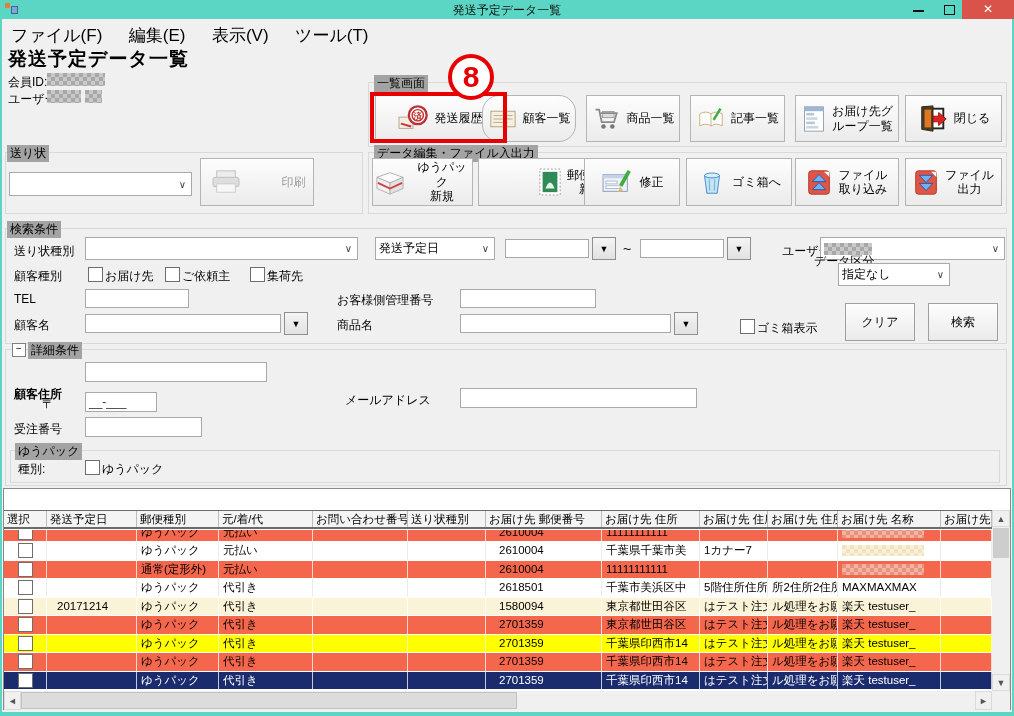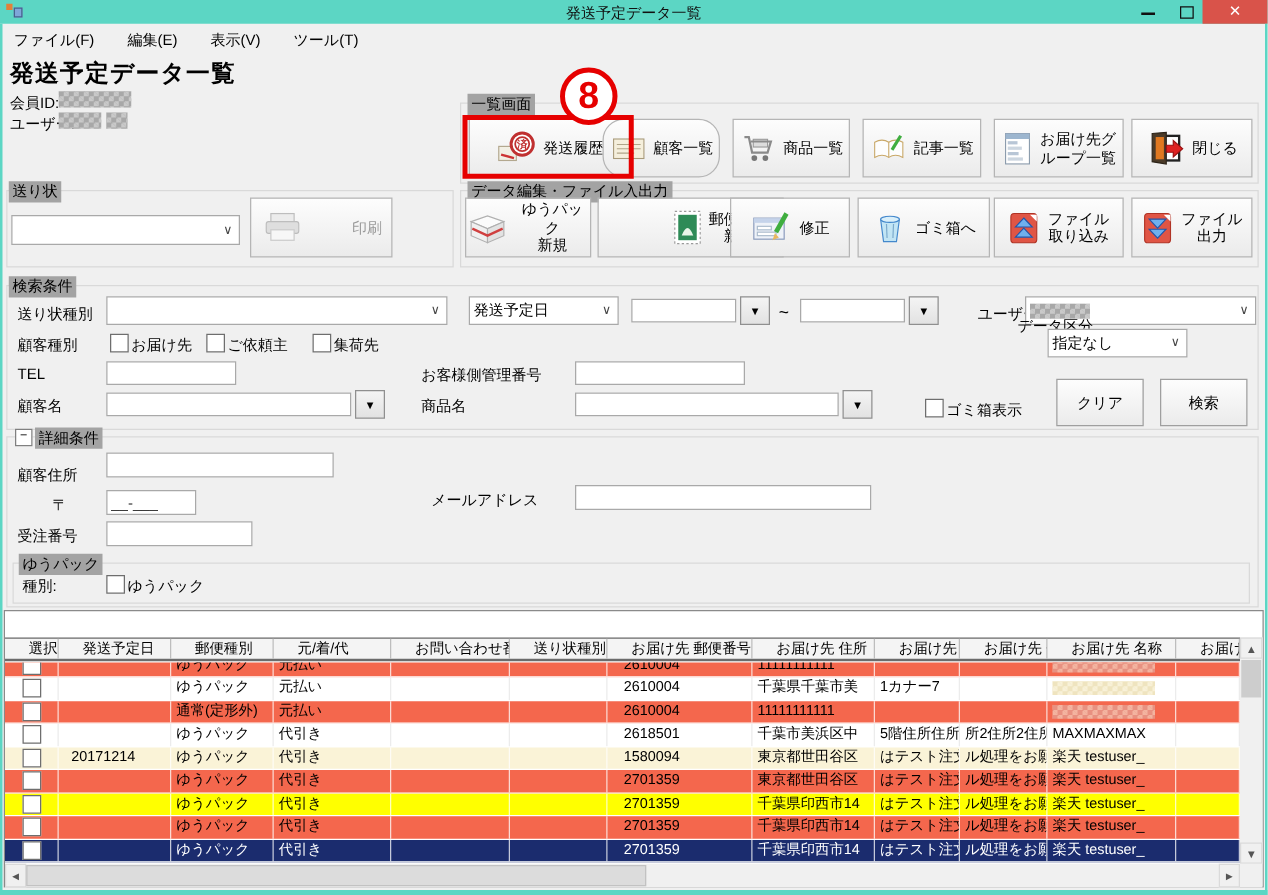--- a/index.html
+++ b/index.html
@@ -16,21 +16,21 @@
   .minbtn{left:906px;width:26px;}
   .minbar{position:absolute;left:7px;top:10px;width:11px;height:2px;background:#111;}
   .maxbtn{left:936px;width:26px;}
   .maxbox{position:absolute;left:8px;top:5px;width:9px;height:8px;border:1px solid #111;}
   .closebtn{left:962px;width:52px;background:#d9534a;color:#fff;font-weight:bold;}
   .edge-l{left:0;top:19px;width:2px;height:697px;background:#5cd6c4;}
   .edge-r{left:1012px;top:19px;width:2px;height:697px;background:#5cd6c4;}
   .edge-b{left:0;top:712px;width:1014px;height:4px;background:#5cd6c4;}
   
   .menubar{left:0;top:19px;width:1014px;height:26px;}
-  .menuitem{display:inline-block;padding:5px 11px 4px 11px;font-size:12px;}
+  .menuitem{display:inline-block;padding:5px 11px 4px 11px;font-size:17px;}
   
   .pagetitle{left:8px;top:46px;font-size:19px;font-weight:bold;letter-spacing:1px;}
   .lbl{font-size:12px;white-space:nowrap;}
   .redact{display:inline-block;background-image:
      linear-gradient(45deg,#c9c9c9 25%,transparent 25%,transparent 75%,#c9c9c9 75%),
      linear-gradient(45deg,#c9c9c9 25%,#a8a8a8 25%,#a8a8a8 75%,#c9c9c9 75%);
      background-size:8px 8px;background-position:0 0,4px 4px;}
   .redact-pink{background-image:
      linear-gradient(45deg,#f3b4a0 25%,transparent 25%,transparent 75%,#f3b4a0 75%),
      linear-gradient(45deg,#f3b4a0 25%,#e89181 25%,#e89181 75%,#f3b4a0 75%);
@@ -64,21 +64,21 @@
   .annobox{border:4px solid #e60000;background:transparent;}
   .annocircle{border:4px solid #e60000;border-radius:50%;background:#fff;
       color:#e60000;font-size:30px;font-weight:bold;display:flex;align-items:center;justify-content:center;}
   
   .tablewrap{left:3px;top:488px;width:1008px;height:222px;background:#fff;border:1px solid #8a8a8a;box-sizing:border-box;}
   .selallrow{position:absolute;left:0;top:0;width:1006px;height:21px;background:#fafafa;font-size:12px;}
   .gridcols{display:grid;grid-template-columns:43px 90px 82px 94px 95px 78px 116px 98px 68px 70px 103px 51px;}
   .thead{position:absolute;left:0;top:21px;width:988px;height:19px;background:#f4f4f4;
          border-top:1px solid #6b6b6b;border-bottom:2px solid #6b6b6b;box-sizing:border-box;}
   .hcell{font-size:11.5px;line-height:16px;padding-left:3px;border-right:1px solid #bdbdbd;
-         overflow:hidden;white-space:nowrap;box-sizing:border-box;margin-left:16px;}
+         overflow:hidden;white-space:nowrap;box-sizing:border-box;}
   .tbody{position:absolute;left:0;top:41px;width:988px;}
   .trow{height:18.5px;border-bottom:1px solid #fff;box-sizing:border-box;}
   .trow.clipped{height:12px;overflow:hidden;}
   .trow.clipped .tcell{margin-top:-6px;}
   .tcell{font-size:11.5px;line-height:17px;padding-left:4px;border-right:1px solid rgba(255,255,255,.75);
          overflow:hidden;white-space:nowrap;box-sizing:border-box;display:flex;align-items:center;}
   .tcell.c0{justify-content:center;padding-left:0;}
   .tcell.c1{padding-left:10px;}
   .tcell.c6{padding-left:13px;}
   .s-red{background:#f4674d;}
@@ -324,21 +324,21 @@
   </div>
 <span class="abs cb" style="left:740px;top:319px;"></span>
 <div class="abs lbl" style="left:757px;top:320px;">ゴミ箱表示</div>
 <div class="abs pushbtn" style="left:845px;top:303px;width:68px;height:36px;">クリア</div>
 <div class="abs pushbtn" style="left:928px;top:303px;width:68px;height:36px;">検索</div>
 
 <div class="abs groupbox" style="left:5px;top:349px;width:1000px;height:135px;"></div>
 <div class="abs" style="left:12px;top:343px;width:12px;height:12px;border:1px solid #808080;background:#fff;font-size:10px;line-height:10px;text-align:center;">−</div>
 <div class="abs grouplabel" style="left:28px;top:342px;">詳細条件</div>
 
-<div class="abs lbl" style="left:14px;top:372px;">顧客住所</div>
+<div class="abs lbl" style="left:14px;top:386px;font-weight:bold;">顧客住所</div>
 <div class="abs tinput" style="left:85px;top:362px;width:182px;height:20px;box-sizing:border-box;"></div>
 <div class="abs lbl" style="left:42px;top:396px;">〒</div>
 <div class="abs tinput" style="left:85px;top:392px;width:72px;height:20px;box-sizing:border-box;color:#333;">__-___</div>
 <div class="abs lbl" style="left:345px;top:392px;">メールアドレス</div>
 <div class="abs tinput" style="left:460px;top:388px;width:237px;height:20px;box-sizing:border-box;"></div>
 <div class="abs lbl" style="left:14px;top:421px;">受注番号</div>
 <div class="abs tinput" style="left:85px;top:417px;width:117px;height:20px;box-sizing:border-box;"></div>
 
 <div class="abs groupbox" style="left:10px;top:450px;width:988px;height:31px;"></div>
 <div class="abs grouplabel" style="left:15px;top:443px;">ゆうパック</div>

